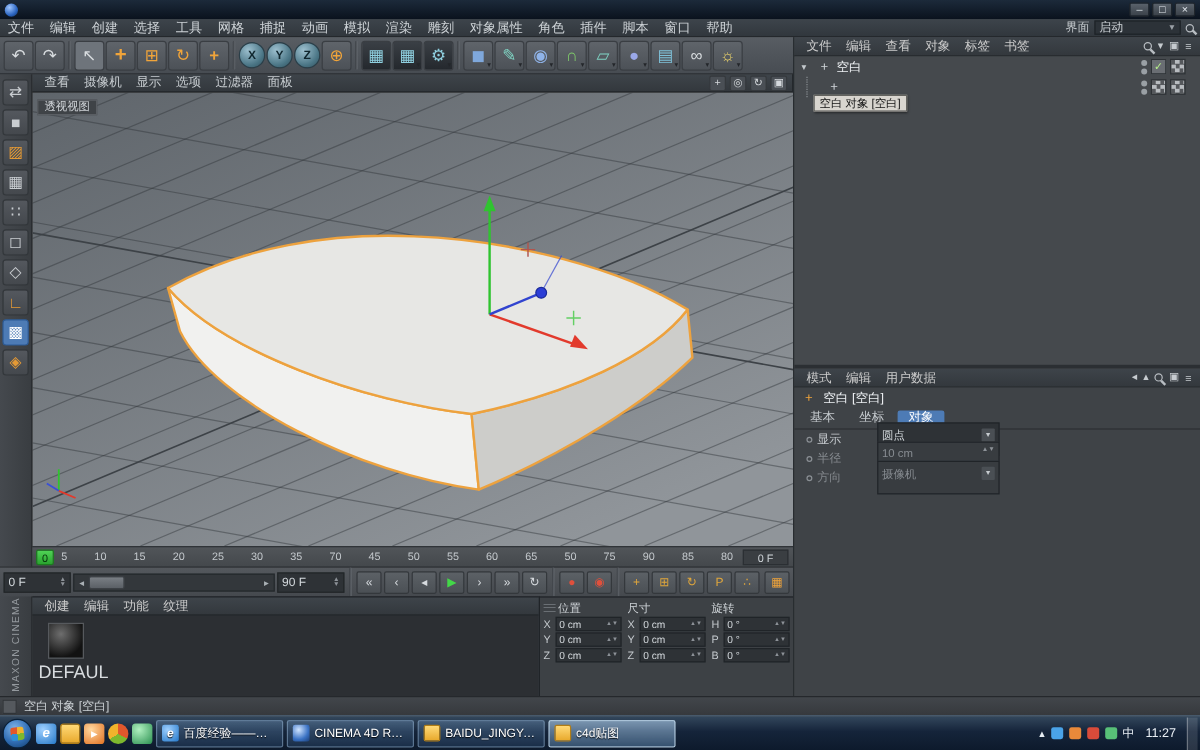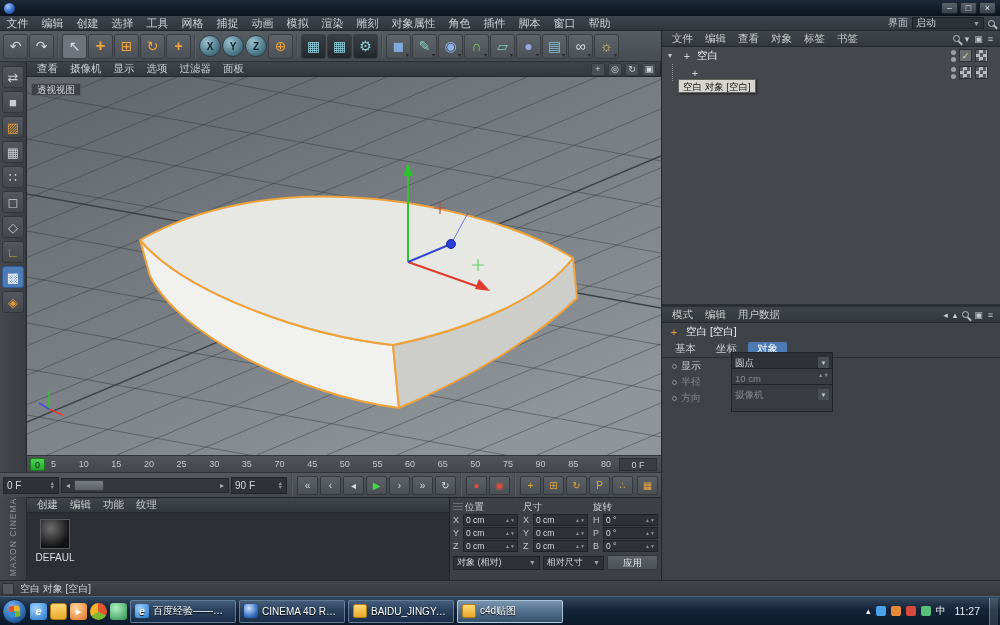--- a/index.html
+++ b/index.html
@@ -86,21 +86,21 @@
 
   
   #materials{left:27px;top:497px;width:422px;height:83px;background:#2c2f33;border-top:1px solid #202428}
   #mat-menubar{height:15px;background:linear-gradient(#3e444a,#33383d);display:flex;align-items:center;
                padding:0 4px;border-bottom:1px solid #24282c}
   #mat-menubar .repeat-item{padding:0 6px;font-size:10.5px}
   .mat-body{position:relative;height:67px}
   .mat-item{position:absolute;left:5px;top:6px;width:46px;text-align:center}
   .mat-thumb{width:30px;height:30px;margin:0 auto;background:radial-gradient(circle at 35% 30%,#6e6e6e,#121212 72%);
              border:1px solid #56595d}
-  .mat-name{font-size:10px;color:#d8dcdf;margin-top:3px}
+  .mat-name{font-size:15px;color:#d8dcdf;margin-top:3px}
 
   
   #coords{left:449px;top:497px;width:212px;height:83px;background:#3d4145;border-top:1px solid #202428;
           border-left:1px solid #202428;padding:2px 3px;font-size:9.5px}
   .coord-head{display:flex;align-items:center;height:12px;color:#ced3d7;gap:2px}
   .grip{width:10px;height:8px;background:repeating-linear-gradient(#6a6f74 0 1px,#3d4145 1px 3px)}
   .coord-grid{display:grid;grid-template-columns:1fr 1fr 1fr;column-gap:5px;row-gap:1px;margin-top:1px}
   .c-row{display:flex;align-items:center;gap:2px;height:13px}
   .c-label{width:8px;color:#c3c8cc;font-size:9px}
   .c-field{flex:1;height:12px;background:#2e3236;border:1px solid #202428;font-size:8.5px;display:flex;
@@ -476,31 +476,20 @@
         </div>
       <div class="c-row">
           <span class="c-label">B</span>
         <span class="c-field">
             <span>0 °</span>
             <span class="spin">▲▼</span>
           </span>
         </div>
     </div>
   </div>
-  <div class="coord-bottom">
-    <span class="c-drop" style="width:88px">
-      <span>对象 (相对)</span>
-        <span class="caret">▼</span>
-      </span>
-    <span class="c-drop" style="width:62px">
-      <span>相对尺寸</span>
-        <span class="caret">▼</span>
-      </span>
-    <span class="apply-btn">应用</span>
-  </div>
 </div>
 
 <div id="right-panel" class="abs">
 
   <div class="panel-menubar">
     <span style="display:flex">
         <span class="repeat-item">文件</span>
         <span class="repeat-item">编辑</span>
         <span class="repeat-item">查看</span>
         <span class="repeat-item">对象</span>

